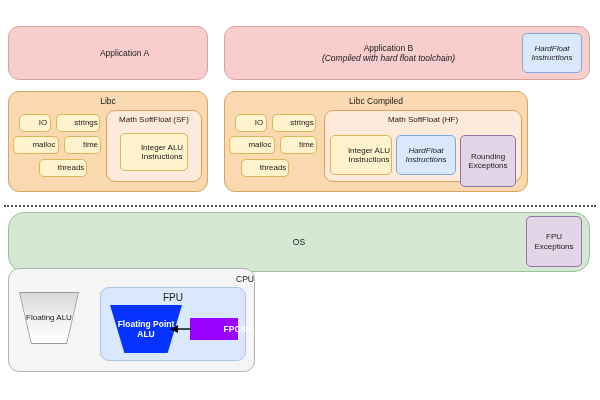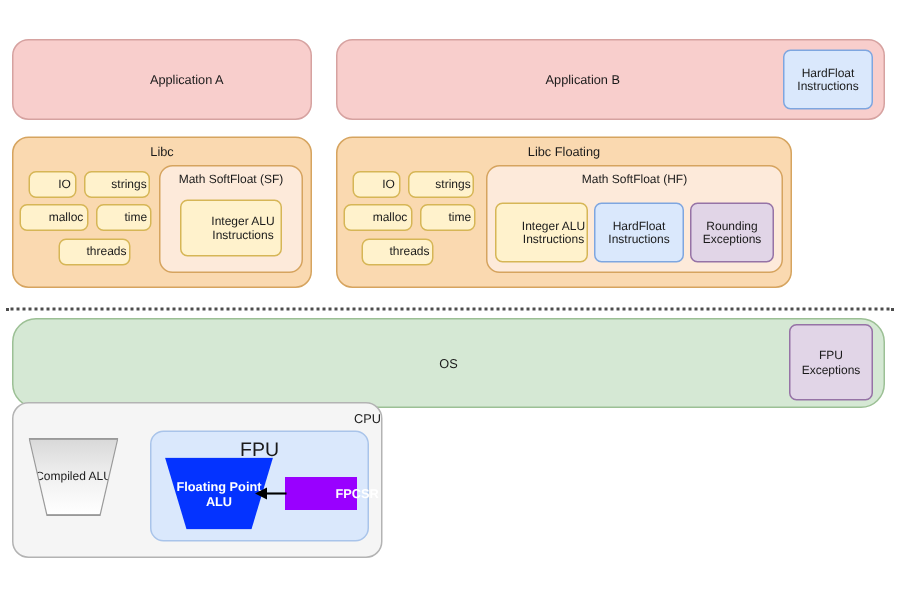--- a/index.html
+++ b/index.html
@@ -79,20 +79,21 @@
     font-size: 8px;
   }
   .chip-yellow {
     background: #fff2cc;
     border: 1px solid #d6b656;
     padding-left: 16px;
   }
   .chip-blue {
     background: #dae8fc;
     border: 1px solid #7ea6e0;
+    font-style: italic;
   }
   .chip-purple {
     background: #e1d5e7;
     border: 1px solid #9673a6;
   }
 
   
   .os {
     background: #d5e8d4;
     border: 1px solid #9cc095;
@@ -118,21 +119,21 @@
     background: #dae8fc;
     border: 1px solid #a9c4ea;
     border-radius: 9px;
   }
   .fpu-title {
     position: absolute;
     top: 4px;
     left: 0;
     right: 0;
     text-align: center;
-    font-size: 13px;
+    font-size: 10px;
   }
 
   
   .trap {
     position: absolute;
     box-sizing: border-box;
     display: flex;
     align-items: center;
     justify-content: center;
     text-align: center;
@@ -182,66 +183,67 @@
 
 <div class="box app" style="left:8px; top:26px; width:200px; height:54px;">
   <div class="app-label">
     <span>Application A</span>
   </div>
 </div>
 
 <div class="box app" style="left:224px; top:26px; width:366px; height:54px;">
   <div class="app-label" style="margin-right:70px;">
     <span>Application B</span>
+    <span class="sub">(Compiled with hard float toolchain)</span>
   </div>
 </div>
 <div class="box chip chip-blue" style="left:522px; top:33px; width:60px; height:40px;">HardFloat Instructions</div>
 
 <div class="box libc" style="left:8px; top:91px; width:200px; height:101px;">
   <div class="libc-title">Libc</div>
 </div>
 <div class="box chip chip-yellow" style="left:19px; top:114px; width:32px; height:18px;">IO</div>
 <div class="box chip chip-yellow" style="left:56px; top:114px; width:44px; height:18px;">strings</div>
 <div class="box chip chip-yellow" style="left:13px; top:136px; width:46px; height:18px;">malloc</div>
 <div class="box chip chip-yellow" style="left:64px; top:136px; width:37px; height:18px;">time</div>
 <div class="box chip chip-yellow" style="left:39px; top:159px; width:48px; height:18px;">threads</div>
 
 <div class="box mathsf" style="left:106px; top:110px; width:96px; height:72px;">
   <div class="mathsf-title">Math SoftFloat (SF)</div>
 </div>
 <div class="box chip chip-yellow" style="left:120px; top:133px; width:68px; height:38px;">Integer ALU Instructions</div>
 
 <div class="box libc" style="left:224px; top:91px; width:304px; height:101px;">
-  <div class="libc-title">Libc Floating</div>
+  <div class="libc-title">Libc Compiled</div>
 </div>
 <div class="box chip chip-yellow" style="left:235px; top:114px; width:32px; height:18px;">IO</div>
 <div class="box chip chip-yellow" style="left:272px; top:114px; width:44px; height:18px;">strings</div>
 <div class="box chip chip-yellow" style="left:229px; top:136px; width:46px; height:18px;">malloc</div>
 <div class="box chip chip-yellow" style="left:280px; top:136px; width:37px; height:18px;">time</div>
 <div class="box chip chip-yellow" style="left:241px; top:159px; width:48px; height:18px;">threads</div>
 
 <div class="box mathsf" style="left:324px; top:110px; width:198px; height:72px;">
   <div class="mathsf-title">Math SoftFloat (HF)</div>
 </div>
 <div class="box chip chip-yellow" style="left:330px; top:135px; width:62px; height:40px;">Integer ALU Instructions</div>
 <div class="box chip chip-blue" style="left:396px; top:135px; width:60px; height:40px;">HardFloat Instructions</div>
-<div class="box chip chip-purple" style="left:460px; top:135px; width:56px; height:40px;">Rounding Exceptions</div>
+<div class="box chip chip-purple" style="left:460px; top:135px; width:56px; height:52px;">Rounding Exceptions</div>
 
 <div class="divider" style="left:4px; top:205px; width:592px;"></div>
 
 <div class="box os" style="left:8px; top:212px; width:582px; height:60px;border-radius:16px;">OS</div>
 <div class="box chip chip-purple" style="left:526px; top:216px; width:56px; height:51px;">FPU Exceptions</div>
 
 <div class="box cpu" style="left:8px; top:268px; width:247px; height:104px;">
   <div class="cpu-title">CPU</div>
 </div>
 
 <div class="trap-int-border" style="left:19px; top:292px; width:60px; height:52px;"></div>
 <div class="trap trap-int" style="left:20px; top:293px; width:58px; height:50px;">
-  <span>Compiled ALU</span>
+  <span>Floating ALU</span>
 </div>
 
 <div class="box fpu" style="left:100px; top:287px; width:146px; height:74px;">
   <div class="fpu-title">FPU</div>
 </div>
 
 <div class="trap trap-fp" style="left:110px; top:305px; width:72px; height:48px;">
   <span>Floating Point ALU</span>
 </div>
 

